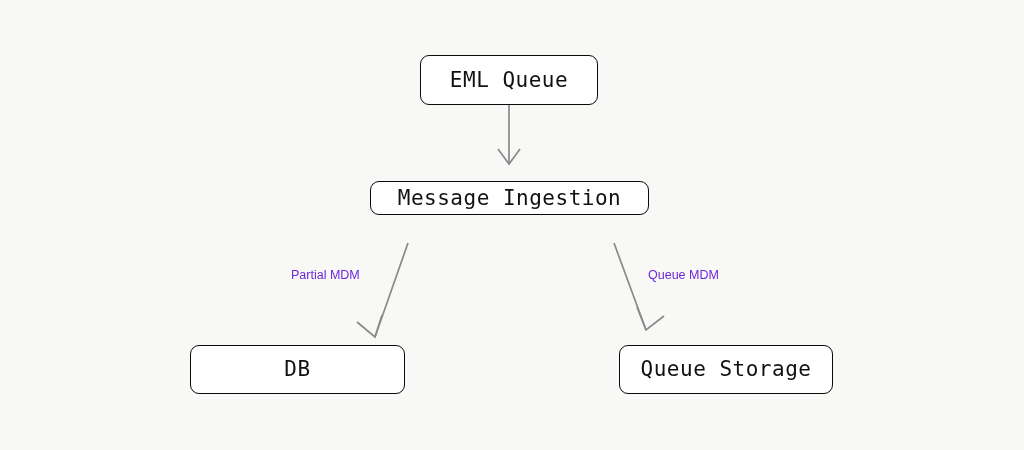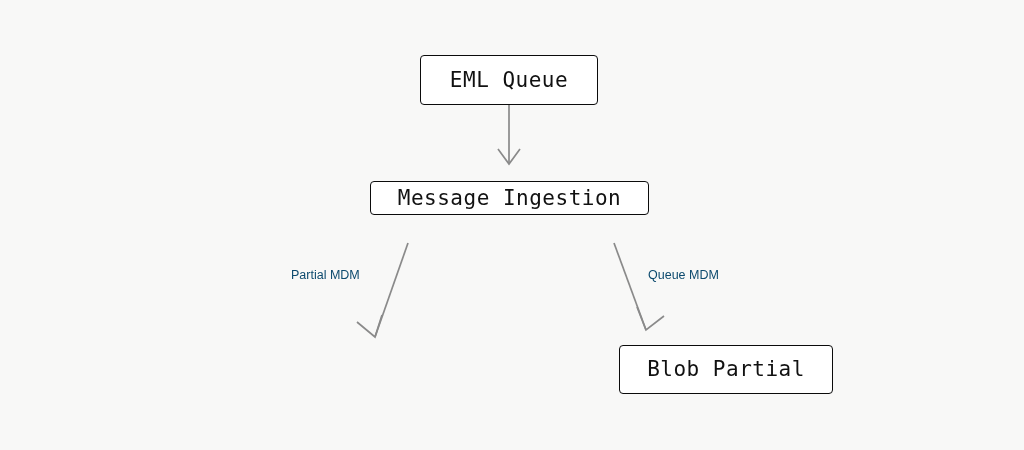--- a/index.html
+++ b/index.html
@@ -23,21 +23,21 @@
     left: 0;
     top: 0;
     width: 1024px;
     height: 450px;
   }
   .node {
     position: absolute;
     box-sizing: border-box;
     background: #ffffff;
     border: 1.6px solid #0b0b0b;
-    border-radius: 4px;
+    border-radius: 9px;
     display: flex;
     align-items: center;
     justify-content: center;
   }
   .node-label {
     font-family: "DejaVu Sans Mono", "Liberation Mono", monospace;
     font-size: 21px;
     line-height: 1;
     color: #111111;
     letter-spacing: 0.5px;
@@ -45,21 +45,21 @@
   }
   .node-eml-queue   { left: 420px; top: 55px;  width: 178px; height: 50px; }
   .node-ingestion   { left: 370px; top: 181px; width: 279px; height: 34px; }
   .node-db          { left: 190px; top: 345px; width: 215px; height: 49px; }
   .node-blob        { left: 619px; top: 345px; width: 214px; height: 49px; }
 
   .edge-label {
     position: absolute;
     font-family: "Liberation Sans", sans-serif;
     font-size: 12.5px;
-    color: #0c4a6e;
+    color: #6d28d9;
     white-space: nowrap;
     line-height: 1;
   }
   .edge-label-partial { left: 291px; top: 269px; }
   .edge-label-full    { left: 648px; top: 269px; }
 </style>
 </head>
 <body>
 
 <div id="diagram-root">
@@ -86,22 +86,25 @@
   </svg>
 
   <div class="node node-eml-queue">
     <span class="node-label">EML Queue</span>
   </div>
 
   <div class="node node-ingestion">
     <span class="node-label">Message Ingestion</span>
   </div>
 
+  <div class="node node-db">
+    <span class="node-label">DB</span>
+  </div>
 
   <div class="node node-blob">
-    <span class="node-label">Blob Partial</span>
+    <span class="node-label">Queue Storage</span>
   </div>
 
   <div class="edge-label edge-label-partial">Partial MDM</div>
 
   <div class="edge-label edge-label-full">Queue MDM</div>
 
 </div>
 
 </body></html>

